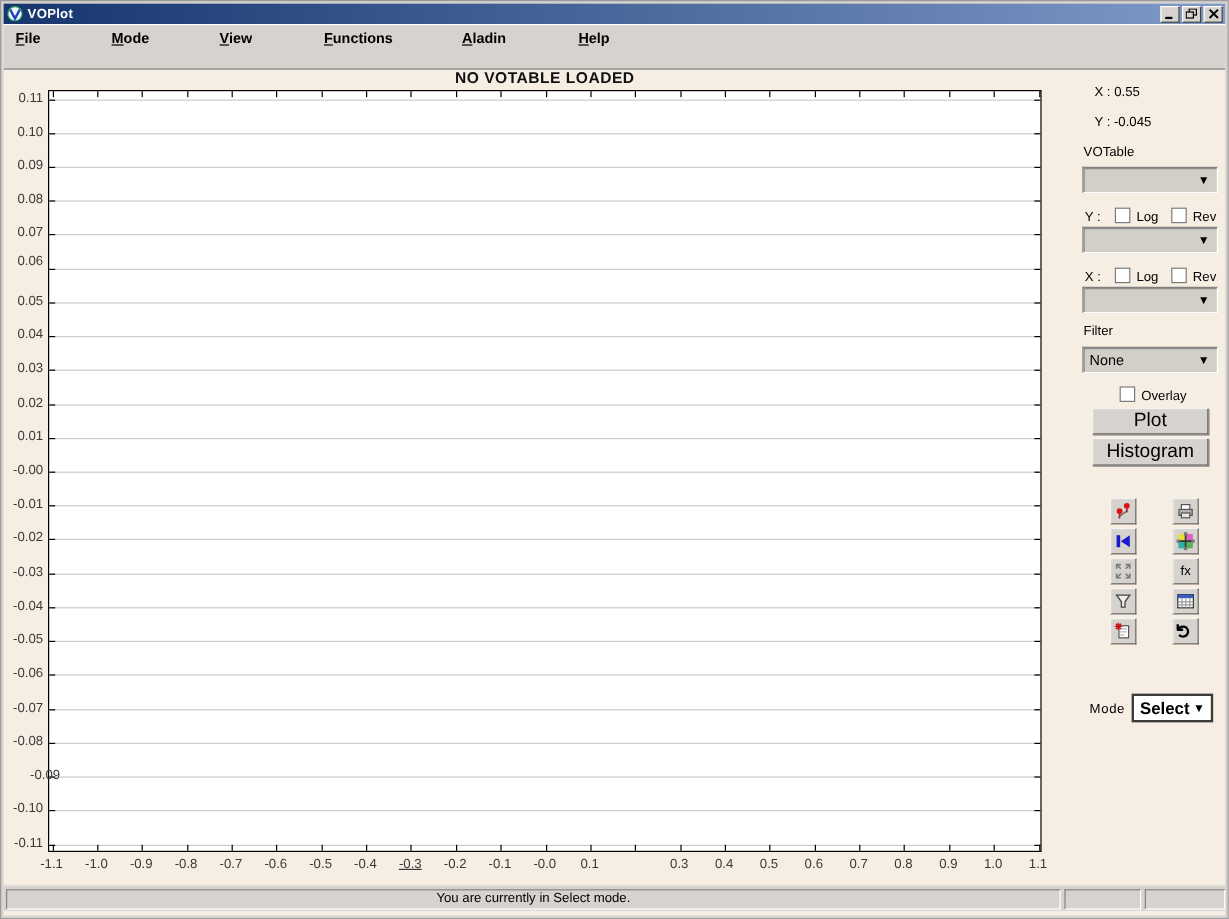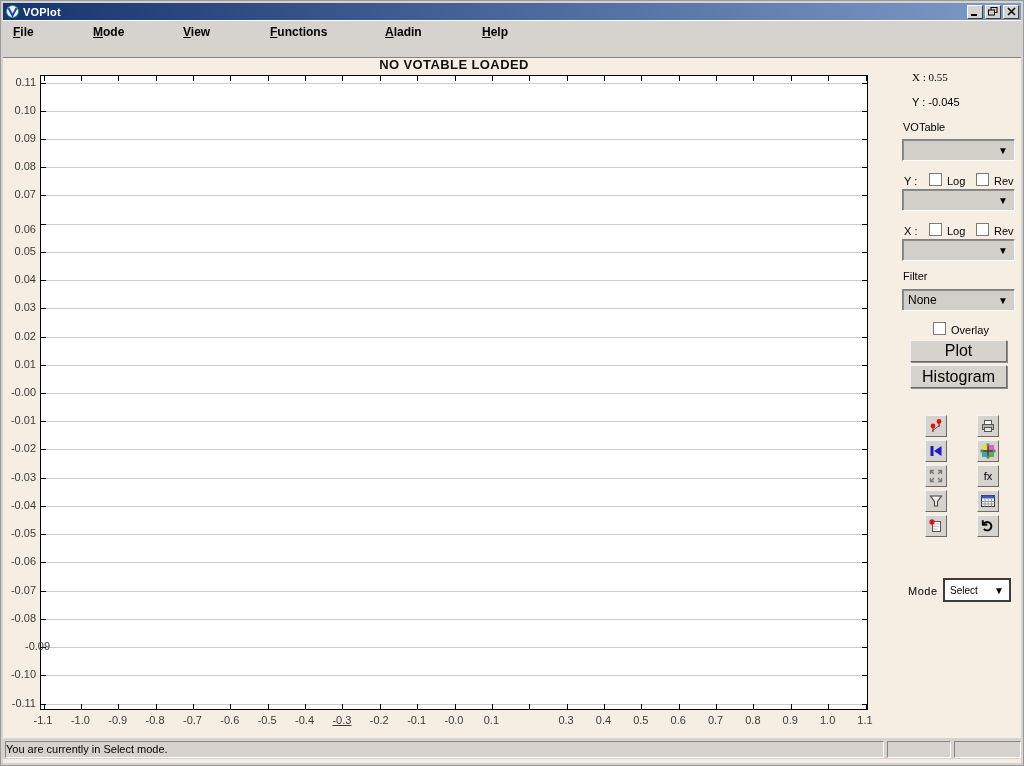--- a/index.html
+++ b/index.html
@@ -48,27 +48,27 @@
        border-top-color:#f4f2ee;border-left-color:#f4f2ee;box-shadow:1px 1px 0 #8c8c8c;
        font-size:16px;color:#000;display:flex;align-items:center;justify-content:center;}
   .iconbtn{position:absolute;width:22px;height:22px;background:#d6d3ce;border:1px solid #6e6a65;
            border-top-color:#f4f2ee;border-left-color:#f4f2ee;
            display:flex;align-items:center;justify-content:center;padding:0;}
   .iconbtn svg{display:block;}
   .fx-text{font-size:11px;color:#000;}
   .refresh-glyph{font-size:16px;font-weight:bold;color:#000;line-height:1;transform:scaleX(-1) rotate(90deg);}
   .mode-combo{position:absolute;left:943px;top:578px;width:68px;height:24px;background:#fff;
               border:2px solid #3c3c3c;display:flex;align-items:center;padding:0 5px;}
-  .mode-combo .val{font-size:10px;font-weight:normal;color:#000;text-align:center;}
+  .mode-combo .val{font-size:14px;font-weight:bold;color:#000;text-align:center;}
   .mode-combo .arrow{position:absolute;right:5px;top:5px;font-size:10px;color:#000;}
   
   .statusbar{position:absolute;left:3px;right:3px;top:737px;height:22px;background:#d6d3ce;border-top:1px solid #f4f0e8;}
   .status-panel{position:absolute;top:3px;height:17px;background:#d6d3ce;
                 border:1px solid #848484;border-bottom-color:#fff;border-right-color:#fff;}
-  .status-main{left:2px;width:879px;font-size:11px;color:#000;line-height:15px;}
+  .status-main{left:2px;width:879px;text-align:center;font-size:11px;color:#000;line-height:15px;}
   .status-p2{left:884px;width:64px;}
   .status-p3{left:951px;width:67px;}
 </style>
 </head>
 <body>
 
 <div class="window">
 
   <div class="titlebar">
     <svg class="title-icon" viewBox="0 0 13 13">
@@ -220,21 +220,21 @@
       <div class="tick" style="left: 787.136px; bottom: 0px; width: 1px; height: 5px;"></div>
       <div class="tick" style="left: 824.5px; top: 0px; width: 1px; height: 5px;"></div>
       <div class="tick" style="left: 824.5px; bottom: 0px; width: 1px; height: 5px;"></div>
     </div>
   <div id="y-labels">
       <div class="y-label" style="top: 75.5px;">0.11</div>
       <div class="y-label" style="top: 103.727px;">0.10</div>
       <div class="y-label" style="top: 131.955px;">0.09</div>
       <div class="y-label" style="top: 160.182px;">0.08</div>
       <div class="y-label" style="top: 188.409px;">0.07</div>
-      <div class="y-label" style="top: 223px;">0.06</div>
+      <div class="y-label" style="top: 212px;">0.06</div>
       <div class="y-label" style="top: 244.864px;">0.05</div>
       <div class="y-label" style="top: 273.091px;">0.04</div>
       <div class="y-label" style="top: 301.318px;">0.03</div>
       <div class="y-label" style="top: 329.545px;">0.02</div>
       <div class="y-label" style="top: 357.773px;">0.01</div>
       <div class="y-label" style="top: 386px;">-0.00</div>
       <div class="y-label" style="top: 414.227px;">-0.01</div>
       <div class="y-label" style="top: 442.455px;">-0.02</div>
       <div class="y-label" style="top: 470.682px;">-0.03</div>
       <div class="y-label" style="top: 498.909px;">-0.04</div>
@@ -265,21 +265,21 @@
       <div class="x-label" style="left: 582.455px;">0.4</div>
       <div class="x-label" style="left: 619.818px;">0.5</div>
       <div class="x-label" style="left: 657.182px;">0.6</div>
       <div class="x-label" style="left: 694.545px;">0.7</div>
       <div class="x-label" style="left: 731.909px;">0.8</div>
       <div class="x-label" style="left: 769.273px;">0.9</div>
       <div class="x-label" style="left: 806.636px;">1.0</div>
       <div class="x-label" style="left: 844px;">1.1</div>
     </div>
 
-  <span class="side-label" style="left:912px;top:71px;font-family:Liberation Serif, serif;">X : 0.55</span>
+  <span class="side-label" style="left:912px;top:71px;">X : 0.55</span>
   <span class="side-label" style="left:912px;top:96px;">Y : -0.045</span>
 
   <span class="side-label" style="left:903px;top:121px;">VOTable</span>
   <div class="combo" style="left:902px;top:139px;">
     <span class="val"></span>
     <span class="arrow">▼</span>
   </div>
 
   <span class="side-label" style="left:904px;top:175px;">Y :</span>
   <span class="checkbox" style="left:929px;top:173px;"></span>

